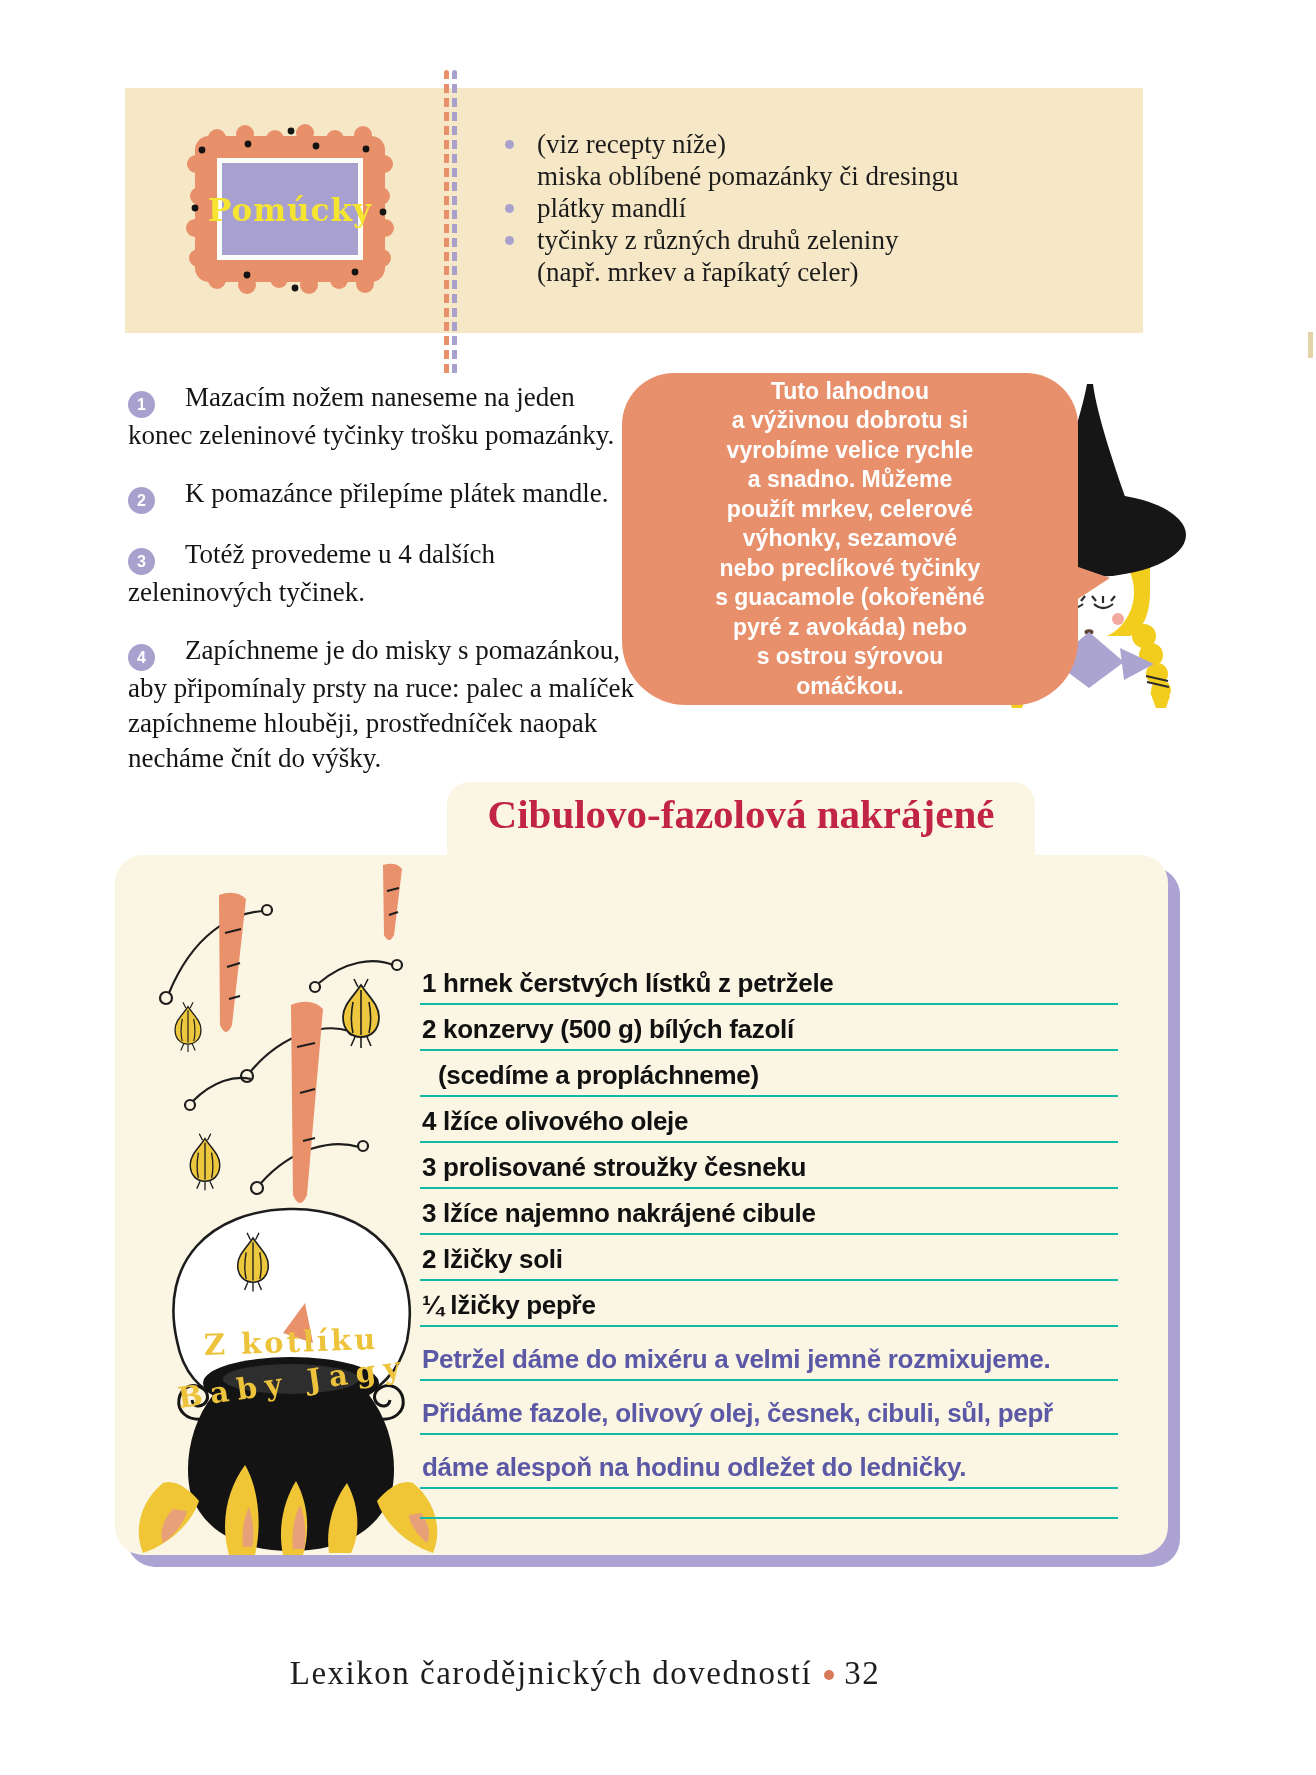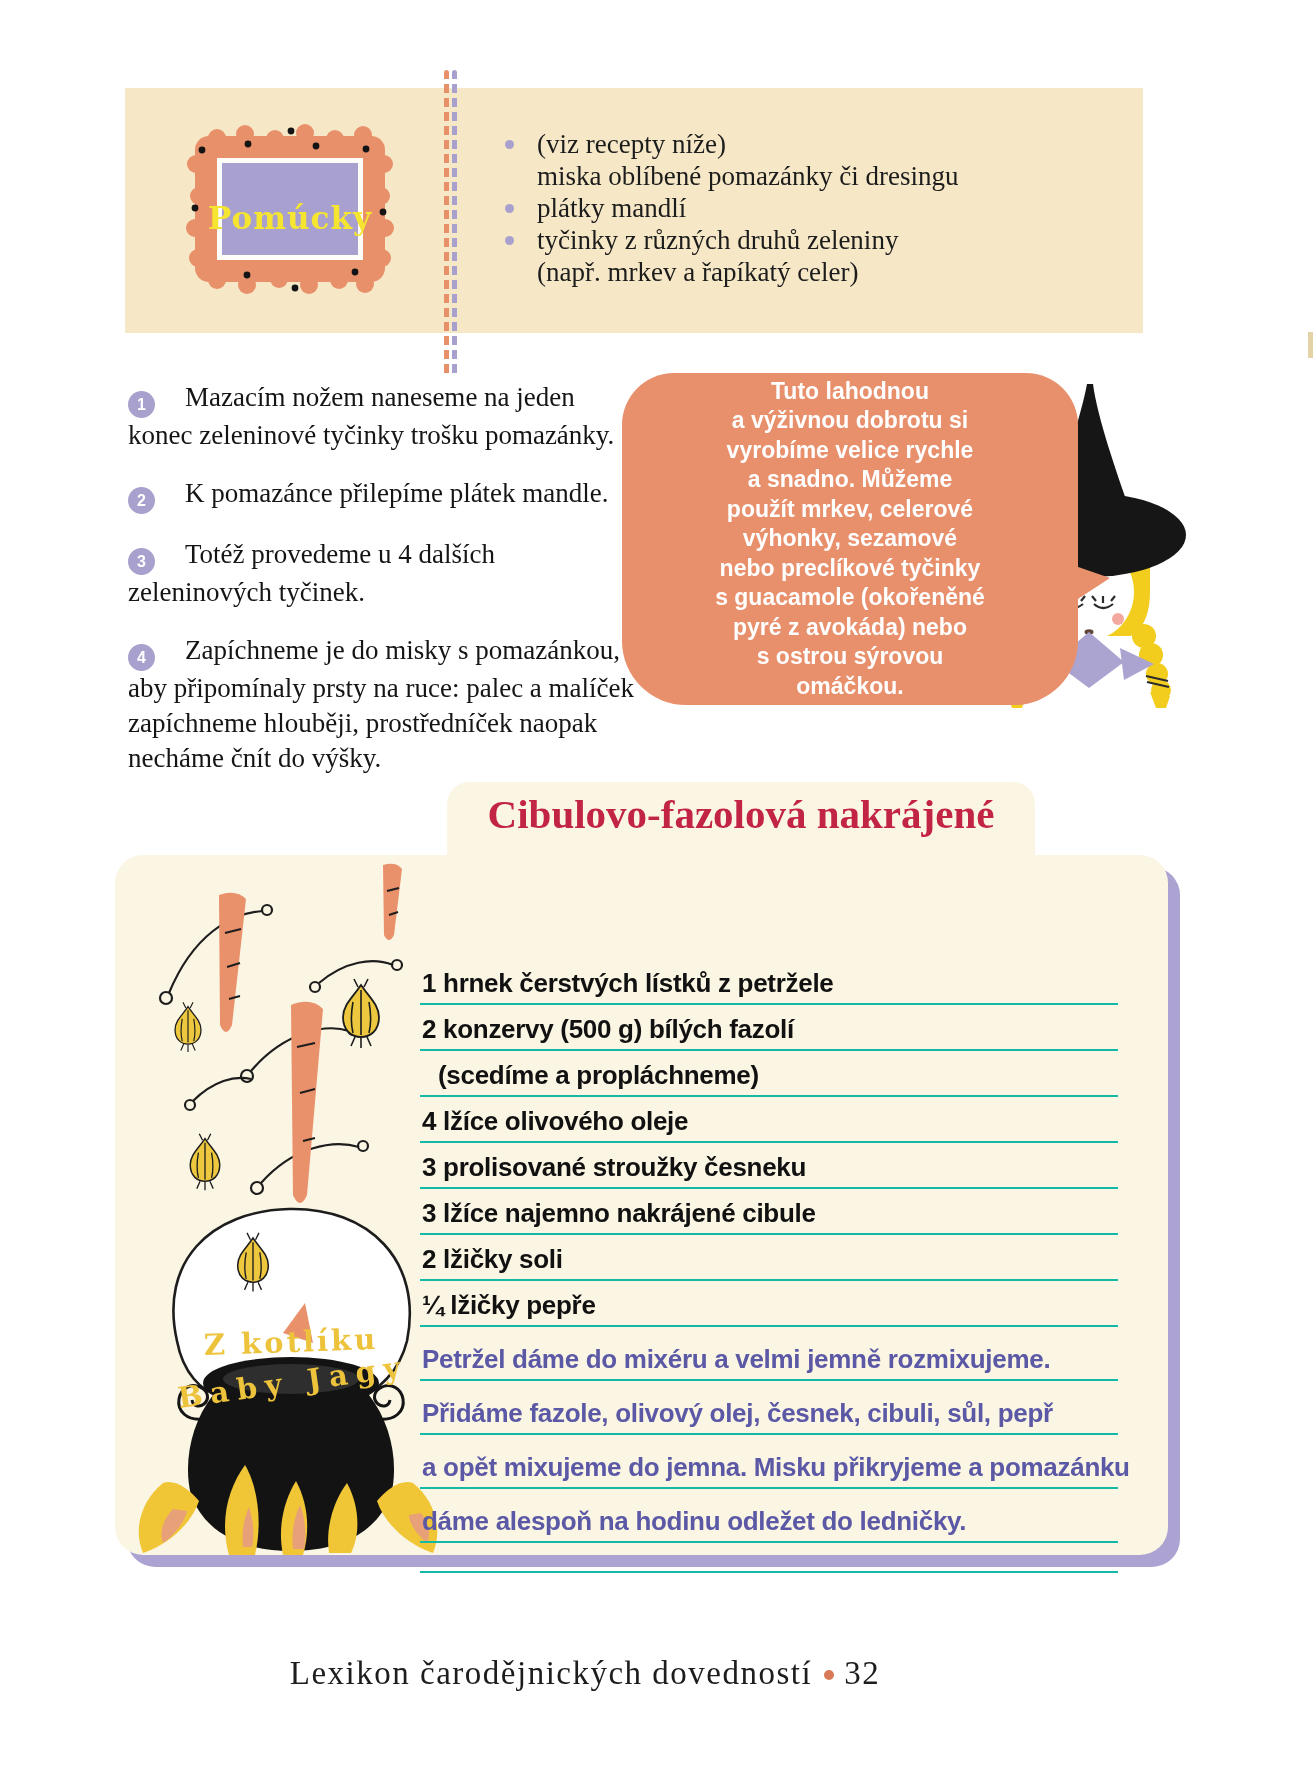--- a/index.html
+++ b/index.html
@@ -3,21 +3,21 @@
 <meta charset="utf-8">
 <style>
   html,body{margin:0;padding:0;background:#ffffff;}
   .page{position:relative;width:1316px;height:1775px;background:#ffffff;overflow:hidden;
         font-family:"Liberation Serif","DejaVu Serif",serif;color:#1a1a1a;}
 
   
   .tools-panel{position:absolute;left:125px;top:88px;width:1018px;height:245px;background:#f6e8c7;}
   .frame-wrap{position:absolute;left:58px;top:32px;width:214px;height:180px;}
   .frame-wrap svg{display:block;}
-  .frame-label{position:absolute;left:0;top:80px;width:100%;text-align:center;
+  .frame-label{position:absolute;left:0;top:72px;width:100%;text-align:center;
       font-family:"DejaVu Serif",serif;font-weight:bold;font-size:31px;letter-spacing:1px;color:#f5e531;}
   .divider{position:absolute;left:319px;top:-18px;width:13px;height:306px;}
   .divider .dash-col{position:absolute;top:0;width:5px;height:100%;border-radius:3px;}
   .dash-col.orange{left:0;background:repeating-linear-gradient(to bottom,#e8906a 0 9px,rgba(0,0,0,0) 9px 14px);}
   .dash-col.purple{left:8px;background:repeating-linear-gradient(to bottom,#a9a1cd 0 9px,rgba(0,0,0,0) 9px 14px);}
   .tools-list{position:absolute;left:380px;top:40px;width:610px;font-size:27px;line-height:32px;color:#1c1c1c;}
   .tool-item{display:grid;grid-template-columns:32px 1fr;}
   .tool-bullet{width:9px;height:9px;border-radius:50%;background:#a9a1cd;margin-top:12px;}
 
   
@@ -347,23 +347,20 @@
       <div class="row">
           <span>¼ lžičky pepře</span>
         </div>
       <div class="row instruction">
           <span>Petržel dáme do mixéru a velmi jemně rozmixujeme.</span>
         </div>
       <div class="row instruction">
           <span>Přidáme fazole, olivový olej, česnek, cibuli, sůl, pepř</span>
         </div>
       <div class="row instruction">
-          <span>a opět mixujeme do jemna. Misku přikryjeme a pomazánku</span>
-        </div>
-      <div class="row instruction">
           <span>dáme alespoň na hodinu odležet do ledničky.</span>
         </div>
       <div class="row blank"></div>
     </div>
   </div>
 
   <div class="footer">
     <span>Lexikon čarodějnických dovedností</span><span class="footer-dot"></span><span>32</span>
   </div>
 

